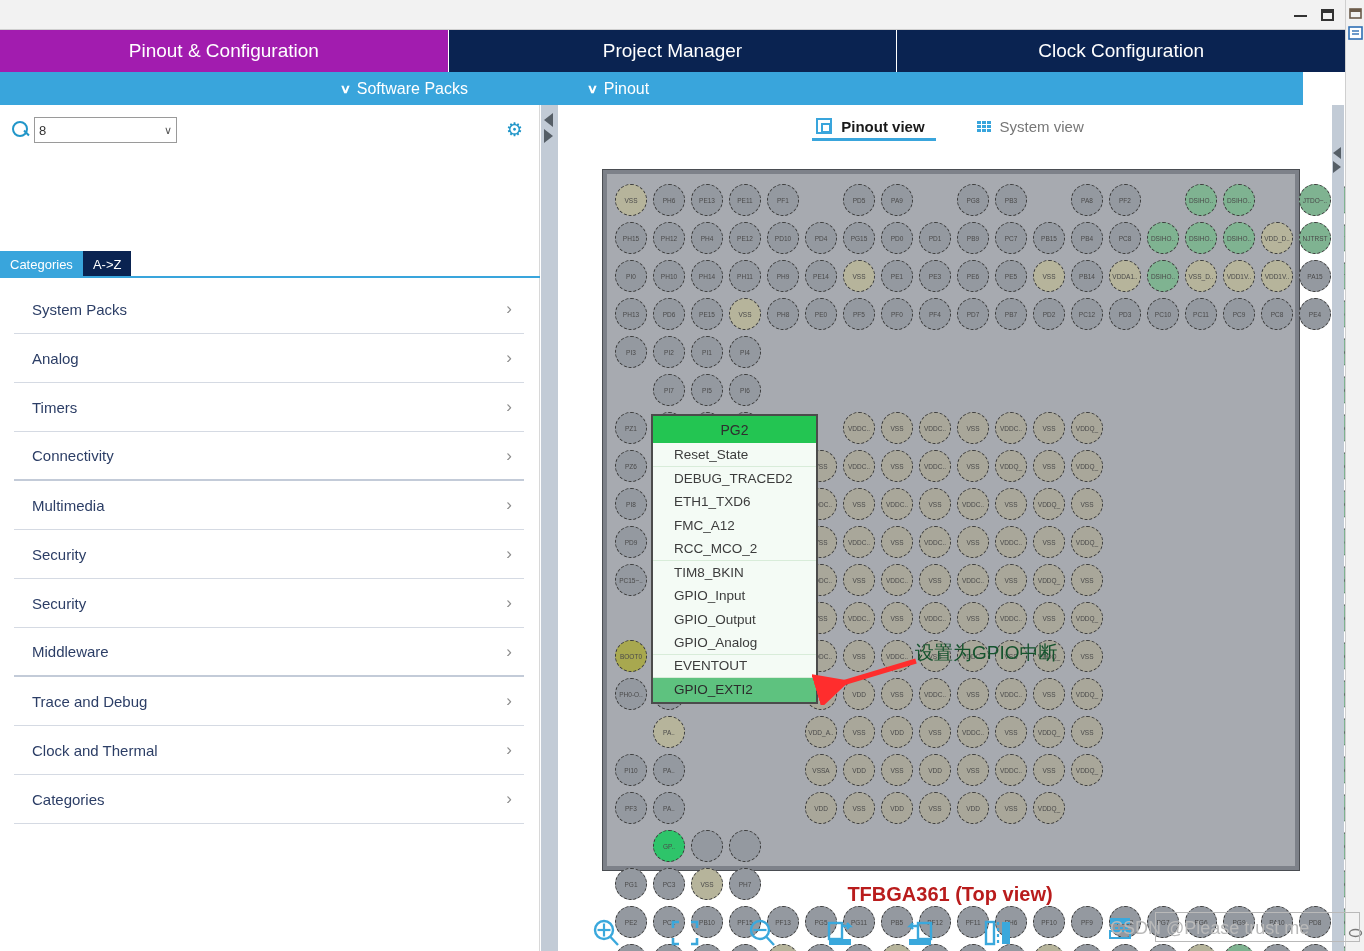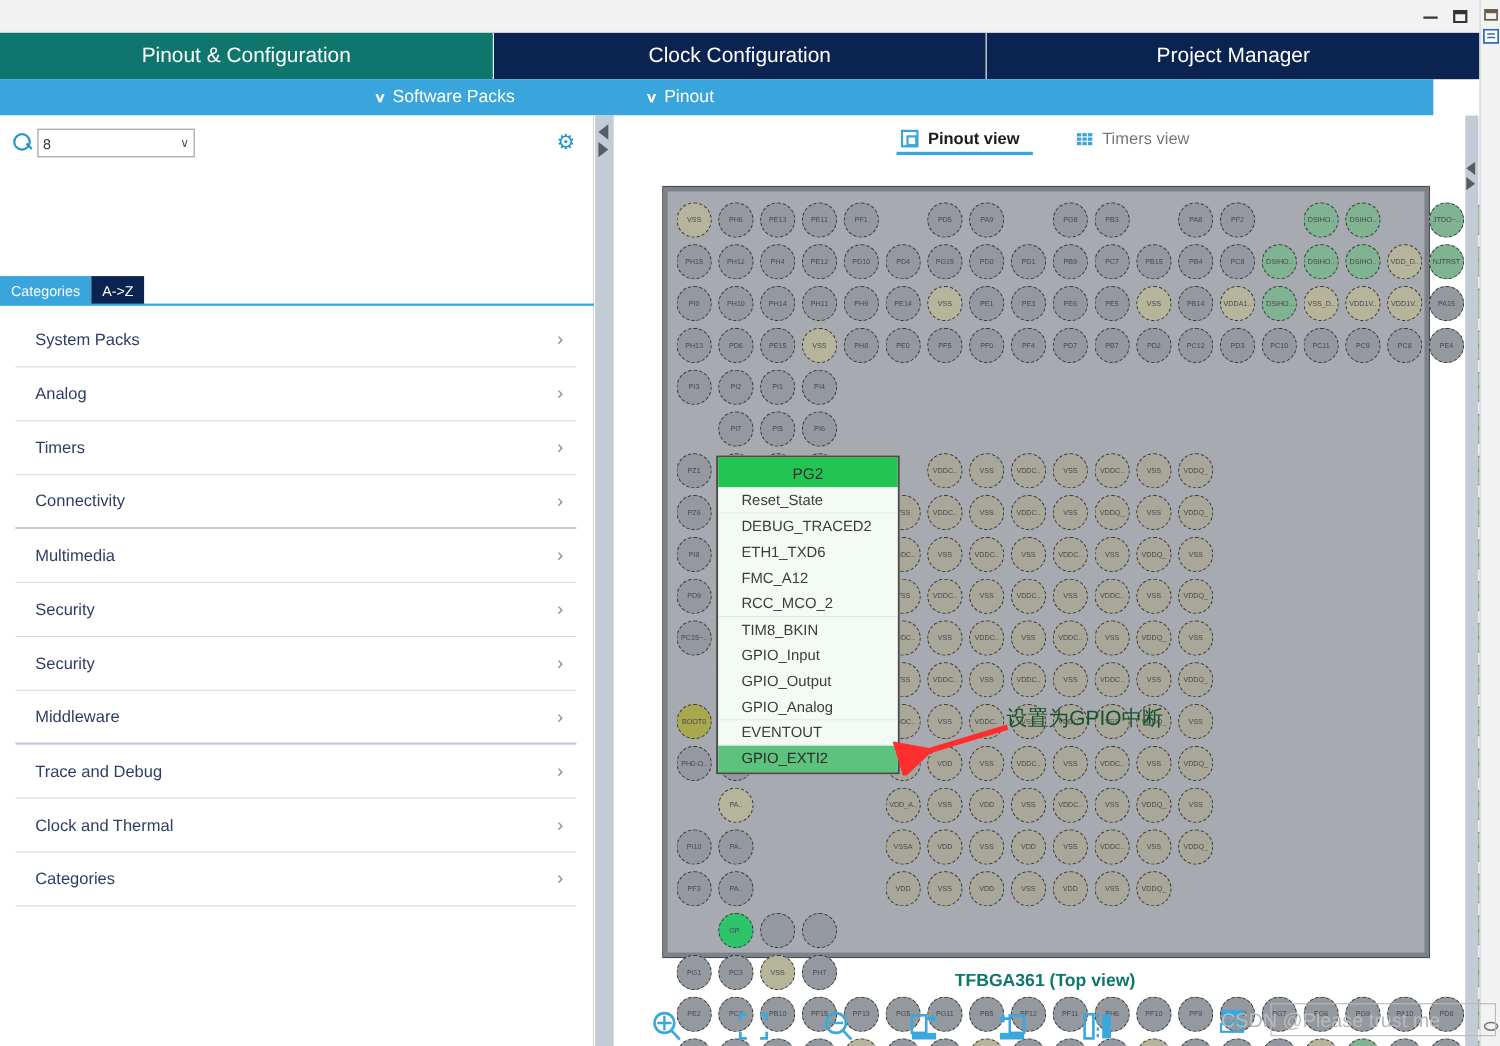--- a/index.html
+++ b/index.html
@@ -44,21 +44,21 @@
     position: absolute; top: 30px; left: 0; width: 1345px; height: 42px;
     background: #0a2351; display: flex;
   }
   .navtab {
     flex: 1; display: flex; align-items: center; justify-content: center;
     color: #ffffff; font-size: 19px;
     border-right: 1px solid #ffffff;
     cursor: pointer;
   }
   .navtab:last-child { border-right: none; }
-  .navtab.active { background: #0f766e; }
+  .navtab.active { background: #a21caf; }
 
   .subbar {
     position: absolute; top: 72px; left: 0; width: 1303px; height: 33px;
     background: #39a5dc; display: flex; align-items: center;
     color: #ffffff; font-size: 16px;
   }
   .subitem { display: flex; align-items: center; gap: 7px; cursor: pointer; }
   .subitem.sp { margin-left: 341px; }
   .subitem.po { margin-left: 120px; }
   .chev { font-size: 12px; font-weight: bold; transform: scaleX(1.3); }
@@ -181,21 +181,21 @@
   }
   .b-gray { background: #9499a0; }
   .b-tan  { background: #b6b49b; }
   .b-green{ background: #7fb391; }
   .b-olive{ background: #a8a84f; }
   .b-brightgreen { background: #2ec46a; }
   .b-pad  { background: #a9a79a; }
 
   .pkg-label {
     position: absolute; top: 778px; left: 0; width: 784px;
-    text-align: center; font-size: 16px; font-weight: bold; color: #0f766e;
+    text-align: center; font-size: 20px; font-weight: bold; color: #b91c1c;
   }
 
   
   .dropdown {
     position: absolute; left: 651px; top: 414px; width: 167px;
     border: 2px solid #4b4b4b;
     background: #f4fbf5;
     z-index: 40;
   }
   .dd-header {
@@ -255,22 +255,22 @@
 
 <div class="titlebar">
   <div class="win-btns">
     <span class="win-min"></span>
     <span class="win-max"></span>
   </div>
 </div>
 
 <div class="navbar">
   <div class="navtab active">Pinout &amp; Configuration</div>
+  <div class="navtab">Project Manager</div>
   <div class="navtab">Clock Configuration</div>
-  <div class="navtab">Project Manager</div>
 </div>
 
 <div class="subbar">
   <div class="subitem sp">
     <span class="chev">∨</span>
     <span>Software Packs</span>
   </div>
   <div class="subitem po">
     <span class="chev">∨</span>
     <span>Pinout</span>
@@ -361,21 +361,21 @@
         <i></i>
           <i></i>
           <i></i>
           <i></i>
           <i></i>
           <i></i>
           <i></i>
           <i></i>
           <i></i>
       </span>
-      <span>Timers view</span>
+      <span>System view</span>
     </div>
   </div>
 
   <div class="chip-wrap">
     <div class="chip" id="chip">
         <div class="ball b-tan" style="left: 8px; top: 10px; width: 32px; height: 32px;">
           <span>VSS</span>
         </div>
         <div class="ball b-gray" style="left: 46px; top: 10px; width: 32px; height: 32px;">
           <span>PH6</span>

